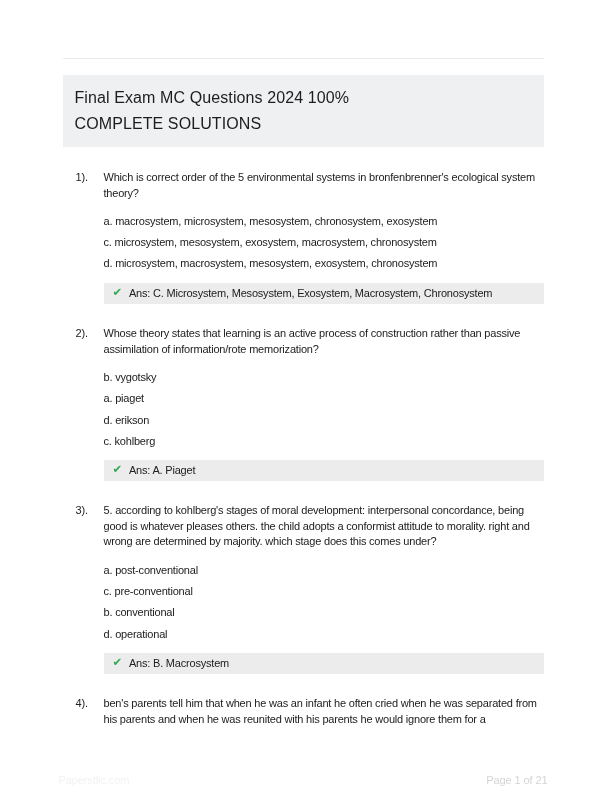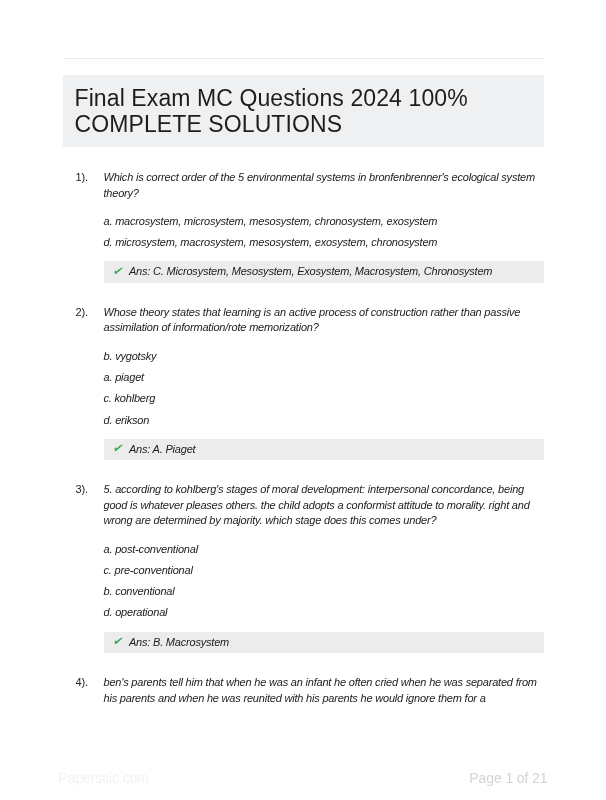--- a/index.html
+++ b/index.html
@@ -15,37 +15,37 @@
   .top-rule {
     height: 1px; background: #e9eaec;
     margin-top: 58px;
   }
   .title-block {
     background: #eff0f2;
     margin-top: 16px;
     padding: 10px 12px;
   }
   .title-block h1 {
-    font-size: 23px;
+    font-size: 16px;
     line-height: 26px;
     font-weight: 400;
     color: #1d1d1d;
     white-space: pre-line;
     letter-spacing: 0.1px;
   }
   .questions { margin-top: 23px; }
   .question { display: flex; margin-bottom: 22px; }
   .qnum {
     flex: none; width: 41px;
     padding-left: 13px;
     font-size: 11px; letter-spacing: -0.2px;
     line-height: 15.5px;
     color: #212121;
   }
-  .qbody { flex: 1; width: 440px; font-size: 11px; letter-spacing: -0.2px; font-style: italic; }
+  .qbody { flex: 1; width: 440px; font-size: 11px; letter-spacing: -0.2px; }
   .qtext { line-height: 15.5px; margin-bottom: 13px; }
   .qpassage { line-height: 15.5px; }
   .options .option { line-height: 15.2px; margin-top: 6px; }
   .answer {
     margin-top: 11px;
     background: #ececec;
     padding: 3px 9px;
     display: flex; align-items: center;
     line-height: 15.5px;
   }
@@ -53,21 +53,21 @@
     color: #34a853;
     font-size: 11.5px;
     margin-right: 7px;
     position: relative; top: -0.5px;
   }
   .footer {
     position: absolute;
     left: 0; right: 0; bottom: 14px;
     width: 489px; margin: 0 auto;
     display: flex; justify-content: space-between; align-items: baseline;
-    font-size: 14px; letter-spacing: -0.1px;
+    font-size: 11px; letter-spacing: -0.1px;
   }
   .watermark { color: #f2f2f2; }
   .page-indicator { color: #d4d4d4; }
 </style>
 </head>
 <body>
 
 <div class="page">
 
   <div class="top-rule"></div>
@@ -78,38 +78,39 @@
   </div>
 
   <div class="questions">
 
     <div class="question">
       <div class="qnum">1).</div>
       <div class="qbody">
         <div class="qtext">Which is correct order of the 5 environmental systems in bronfenbrenner's ecological system theory?</div>
         <div class="options">
           <div class="option">a. macrosystem, microsystem, mesosystem, chronosystem, exosystem</div>
+          <div class="option">c. microsystem, mesosystem, exosystem, macrosystem, chronosystem</div>
           <div class="option">d. microsystem, macrosystem, mesosystem, exosystem, chronosystem</div>
         </div>
         <div class="answer">
           <span class="check-icon">✔</span>
           <span>Ans: C. Microsystem, Mesosystem, Exosystem, Macrosystem, Chronosystem</span>
         </div>
       </div>
     </div>
 
     <div class="question">
       <div class="qnum">2).</div>
       <div class="qbody">
         <div class="qtext">Whose theory states that learning is an active process of construction rather than passive assimilation of information/rote memorization?</div>
         <div class="options">
           <div class="option">b. vygotsky</div>
           <div class="option">a. piaget</div>
+          <div class="option">d. erikson</div>
           <div class="option">c. kohlberg</div>
-          <div class="option">d. erikson</div>
         </div>
         <div class="answer">
           <span class="check-icon">✔</span>
           <span>Ans: A. Piaget</span>
         </div>
       </div>
     </div>
 
     <div class="question">
       <div class="qnum">3).</div>

